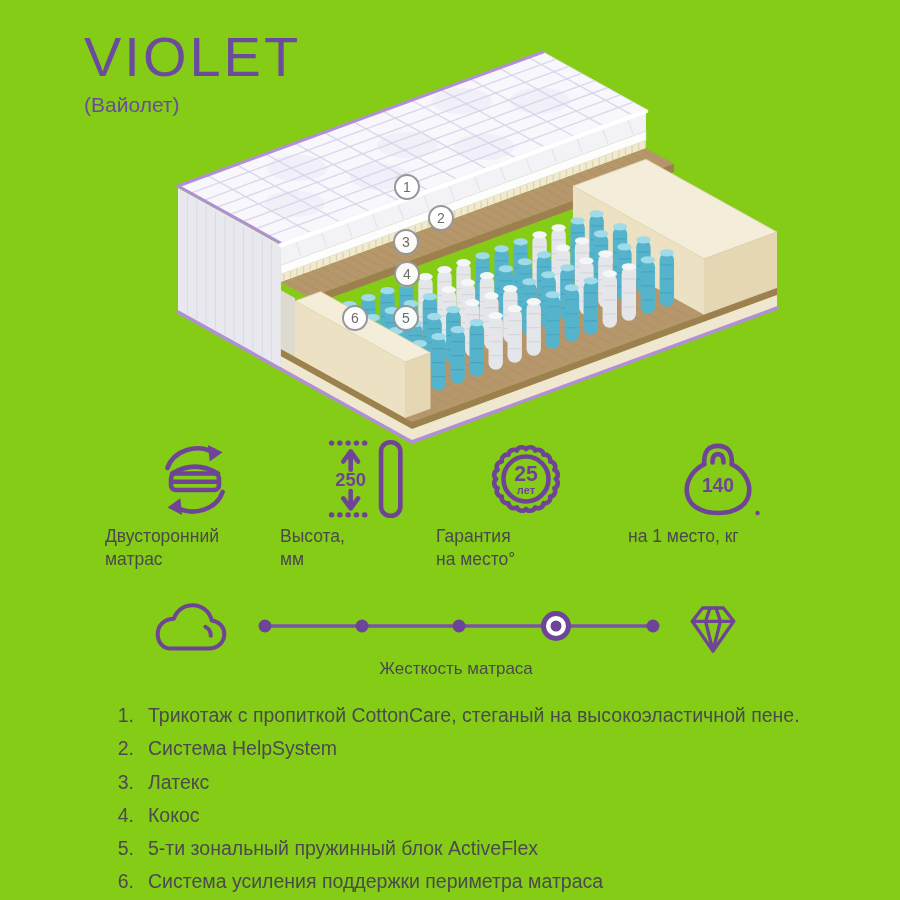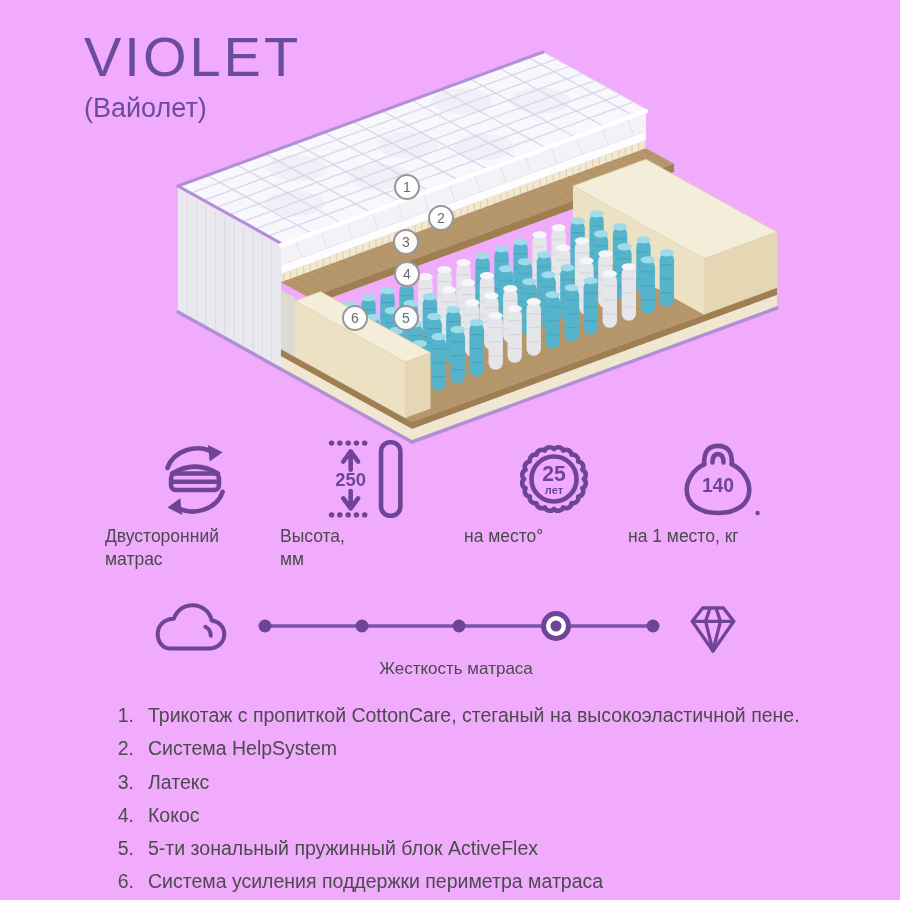--- a/index.html
+++ b/index.html
@@ -1,20 +1,20 @@
 <!DOCTYPE html>
 <html><head>
 <meta charset="utf-8">
 <style>
   html,body{margin:0;padding:0;background:#ffffff;}
-  .page{position:relative;width:900px;height:900px;background:#f0abfc;overflow:hidden;
+  .page{position:relative;width:900px;height:900px;background:#84cc16;overflow:hidden;
         font-family:"Liberation Sans","DejaVu Sans",sans-serif;color:#4a4a4c;}
   .brand{position:absolute;left:84px;top:24px;}
   .brand h1{margin:0;font-size:56px;font-weight:300;letter-spacing:3px;color:#6b4b9e;}
-  .brand .sub{margin-top:4px;font-size:27px;color:#6b4b9e;}
+  .brand .sub{margin-top:4px;font-size:21px;color:#6b4b9e;}
   .hero{position:absolute;left:0;top:0;width:900px;height:470px;}
   #mattress-svg{position:absolute;left:0;top:0;}
   .callout{position:absolute;width:26px;height:26px;border-radius:50%;
            background:rgba(255,255,255,.95);border:2px solid #97979a;color:#6c6c6f;
            font-size:14px;display:flex;align-items:center;justify-content:center;box-sizing:border-box;}
   .features{position:absolute;top:433px;left:0;width:900px;height:150px;}
   .feature{position:absolute;width:180px;}
   .feature .iconbox{height:92px;display:flex;align-items:center;justify-content:center;}
   .feature .lbl{margin-top:0;font-size:17.5px;line-height:1.3;color:#4a4a4c;}
   .st{fill:none;stroke:#6f4496;stroke-width:5;stroke-linecap:round;stroke-linejoin:round;}
@@ -572,30 +572,31 @@
           <path class="st" d="M29,63 V79 M21,71 L29,82 L37,71"></path>
           <rect class="st" x="62" y="10" width="21" height="80" rx="10"></rect>
         </svg>
       </div>
       <div class="lbl">
         <div>Высота,</div>
         <div>мм</div>
       </div>
     </div>
 
-    <div class="feature" style="left:464px">
+    <div class="feature" style="left:436px">
       <div class="iconbox">
         <svg width="92" height="92" viewBox="0 0 100 100">
           <path id="badge-scallop" class="st" d="M 82.5 50 A 6 6 0 0 1 80.91 60.04 A 6 6 0 0 1 76.29 69.10 A 6 6 0 0 1 69.10 76.29 A 6 6 0 0 1 60.04 80.91 A 6 6 0 0 1 50.00 82.50 A 6 6 0 0 1 39.96 80.91 A 6 6 0 0 1 30.90 76.29 A 6 6 0 0 1 23.71 69.10 A 6 6 0 0 1 19.09 60.04 A 6 6 0 0 1 17.50 50.00 A 6 6 0 0 1 19.09 39.96 A 6 6 0 0 1 23.71 30.90 A 6 6 0 0 1 30.90 23.71 A 6 6 0 0 1 39.96 19.09 A 6 6 0 0 1 50.00 17.50 A 6 6 0 0 1 60.04 19.09 A 6 6 0 0 1 69.10 23.71 A 6 6 0 0 1 76.29 30.90 A 6 6 0 0 1 80.91 39.96 A 6 6 0 0 1 82.50 50.00 Z" stroke-width="4"></path>
           <circle class="st" cx="50" cy="50" r="24.5" stroke-width="4"></circle>
           <text x="50" y="52" font-size="23" text-anchor="middle">25</text>
           <text x="50" y="66" font-size="12" text-anchor="middle">лет</text>
         </svg>
       </div>
       <div class="lbl">
+        <div>Гарантия</div>
         <div>на место°</div>
       </div>
     </div>
 
     <div class="feature" style="left:628px">
       <div class="iconbox">
         <svg width="92" height="92" viewBox="0 0 100 100">
           <path class="st" d="M35,34 Q34,14 50,14 Q66,14 65,34"></path>
           <path class="st" d="M44,32 Q44,23 50,23 Q56,23 56,32"></path>
           <path class="st" d="M35,34 C23,40 16,51 16,62 C16,77 29,87 50,87 C71,87 84,77 84,62 C84,51 77,40 65,34"></path>

